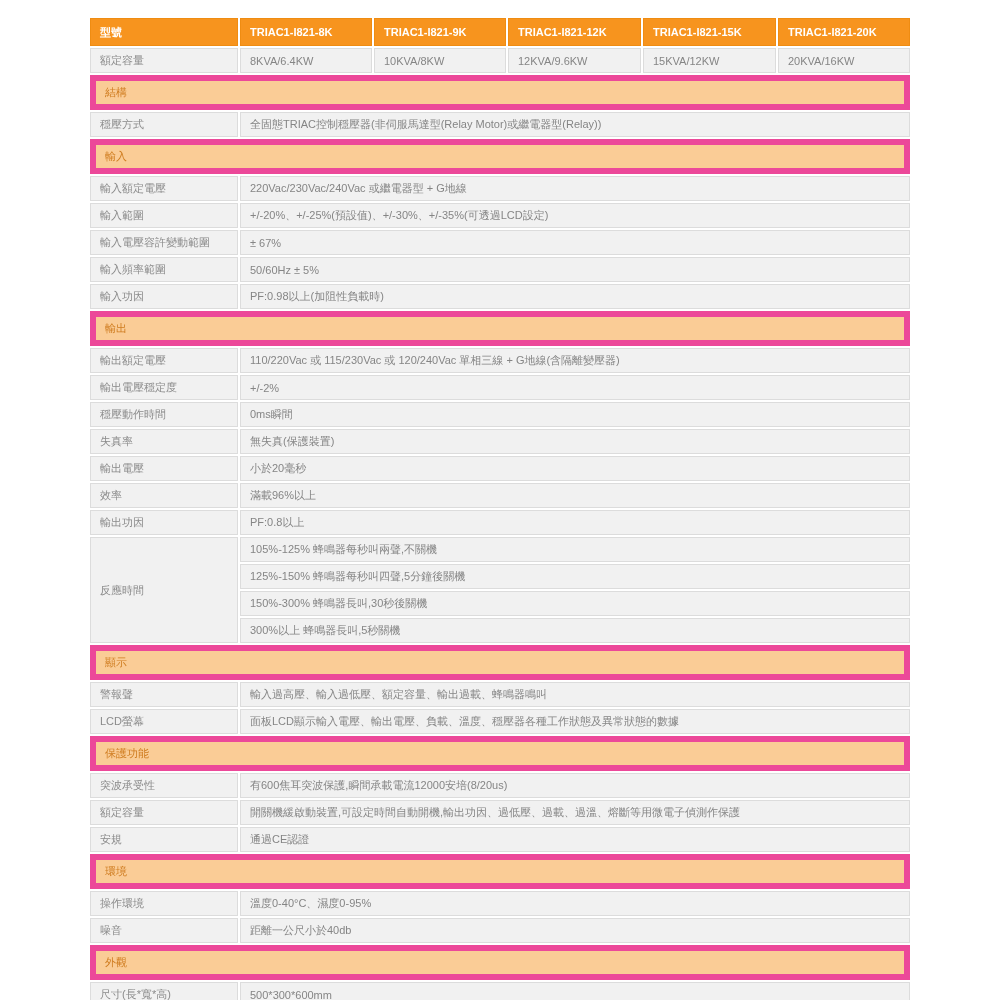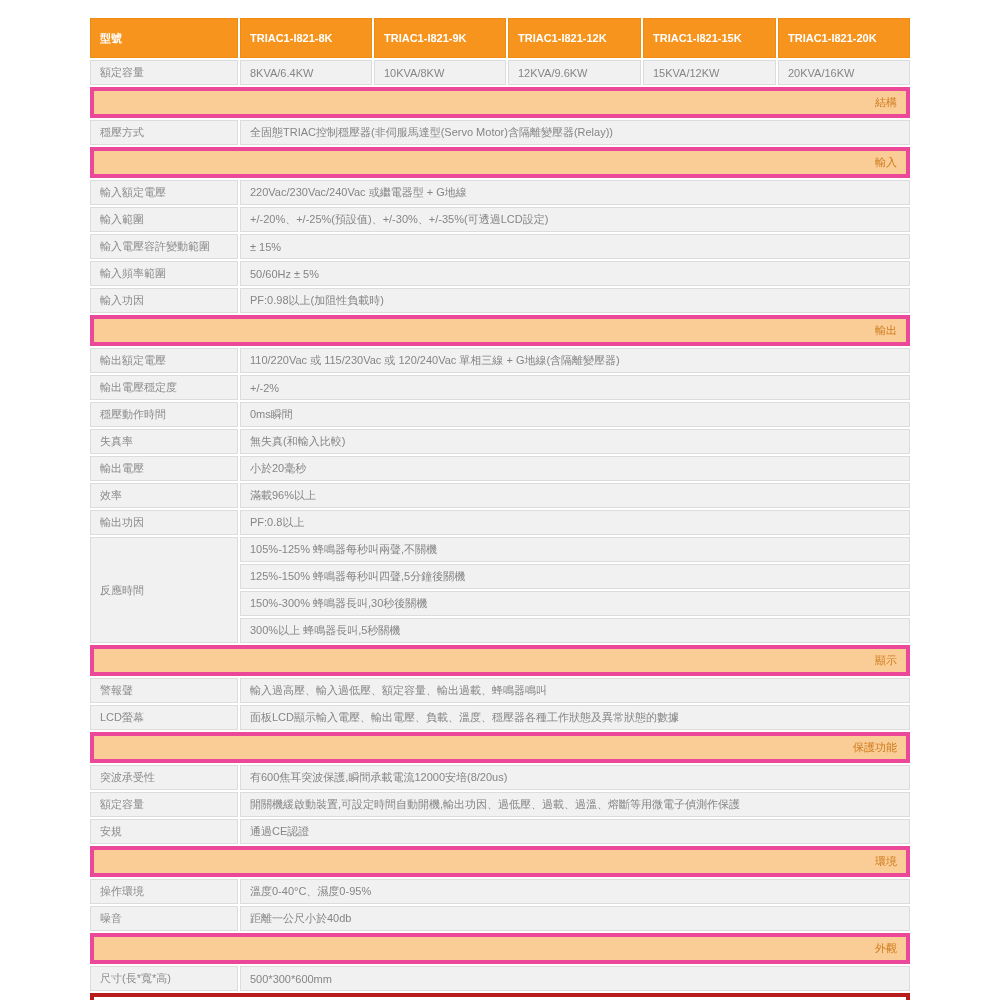--- a/index.html
+++ b/index.html
@@ -31,36 +31,35 @@
     text-align: left;
     vertical-align: middle;
     padding: 4px 9px;
     overflow: hidden;
     white-space: nowrap;
   }
   th.h {
     background: #f7941e;
     color: #ffffff;
     font-weight: bold;
-    height: 40px;
+    height: 28px;
     border: 1px solid #ef8c12;
   }
   td.lbl, td.val {
     background: #f1f1f1;
     color: #858585;
     border: 1px solid #dcdcdc;
     height: 25px;
   }
   td.lbl { color: #8a8a8a; }
   td.sec {
     background: #facc96;
     color: #cf7c1f;
-    border: 4px solid #ec4899;
+    border: 6px solid #ec4899;
     height: 24px;
-    text-align: right;
   }
   td.foot {
     background: #ffffff;
     color: #8a8a8a;
     border: 4px solid #b91c1c;
     height: 27px;
   }
 </style>
 </head>
 <body>
@@ -92,36 +91,36 @@
           <td class="val">10KVA/8KW</td>
           <td class="val">12KVA/9.6KW</td>
           <td class="val">15KVA/12KW</td>
           <td class="val">20KVA/16KW</td>
         </tr>
         <tr>
           <td class="sec" colspan="6">結構</td>
         </tr>
         <tr>
           <td class="lbl" colspan="1" rowspan="1">穩壓方式</td>
-          <td class="val" colspan="5">全固態TRIAC控制穩壓器(非伺服馬達型(Servo Motor)含隔離變壓器(Relay))</td>
+          <td class="val" colspan="5">全固態TRIAC控制穩壓器(非伺服馬達型(Relay Motor)或繼電器型(Relay))</td>
         </tr>
         <tr>
           <td class="sec" colspan="6">輸入</td>
         </tr>
         <tr>
           <td class="lbl" colspan="1" rowspan="1">輸入額定電壓</td>
           <td class="val" colspan="5">220Vac/230Vac/240Vac 或繼電器型 + G地線</td>
         </tr>
         <tr>
           <td class="lbl" colspan="1" rowspan="1">輸入範圍</td>
           <td class="val" colspan="5">+/-20%、+/-25%(預設值)、+/-30%、+/-35%(可透過LCD設定)</td>
         </tr>
         <tr>
           <td class="lbl" colspan="1" rowspan="1">輸入電壓容許變動範圍</td>
-          <td class="val" colspan="5">± 15%</td>
+          <td class="val" colspan="5">± 67%</td>
         </tr>
         <tr>
           <td class="lbl" colspan="1" rowspan="1">輸入頻率範圍</td>
           <td class="val" colspan="5">50/60Hz ± 5%</td>
         </tr>
         <tr>
           <td class="lbl" colspan="1" rowspan="1">輸入功因</td>
           <td class="val" colspan="5">PF:0.98以上(加阻性負載時)</td>
         </tr>
         <tr>
@@ -134,21 +133,21 @@
         <tr>
           <td class="lbl" colspan="1" rowspan="1">輸出電壓穩定度</td>
           <td class="val" colspan="5">+/-2%</td>
         </tr>
         <tr>
           <td class="lbl" colspan="1" rowspan="1">穩壓動作時間</td>
           <td class="val" colspan="5">0ms瞬間</td>
         </tr>
         <tr>
           <td class="lbl" colspan="1" rowspan="1">失真率</td>
-          <td class="val" colspan="5">無失真(和輸入比較)</td>
+          <td class="val" colspan="5">無失真(保護裝置)</td>
         </tr>
         <tr>
           <td class="lbl" colspan="1" rowspan="1">輸出電壓</td>
           <td class="val" colspan="5">小於20毫秒</td>
         </tr>
         <tr>
           <td class="lbl" colspan="1" rowspan="1">效率</td>
           <td class="val" colspan="5">滿載96%以上</td>
         </tr>
         <tr>

